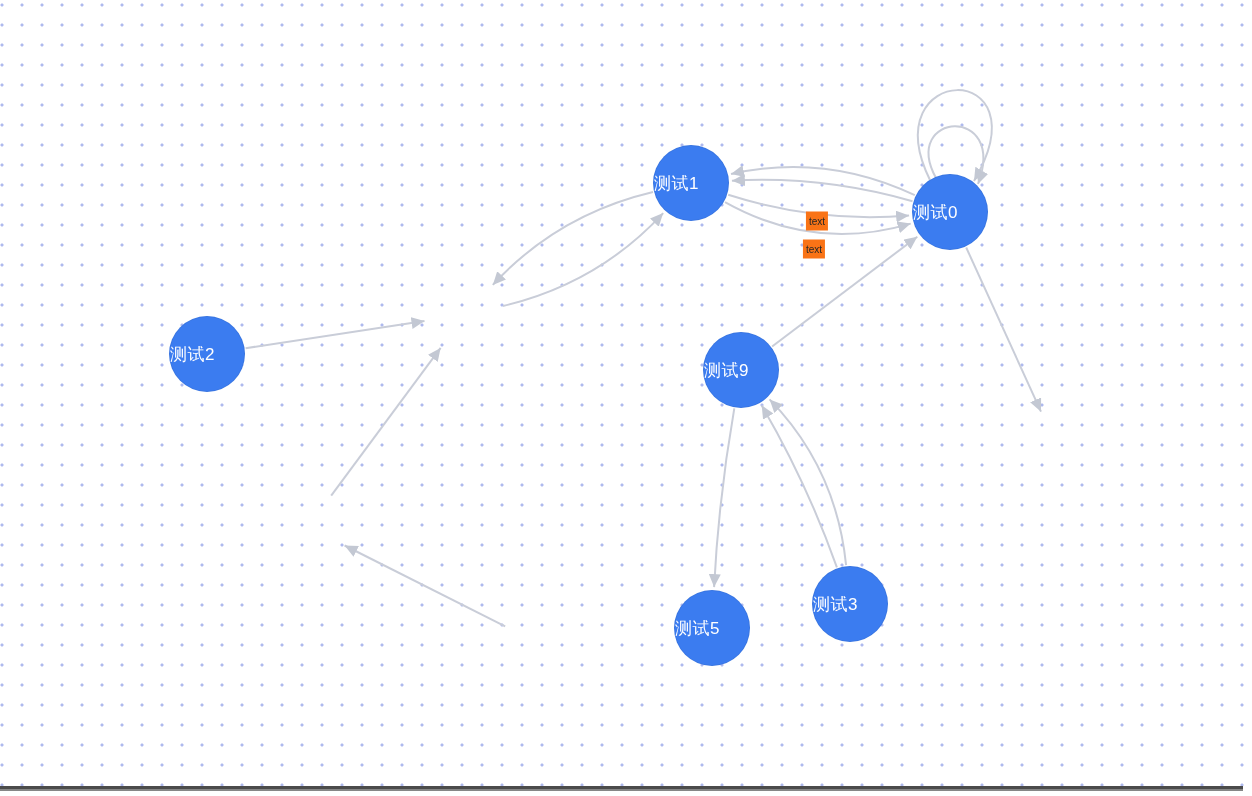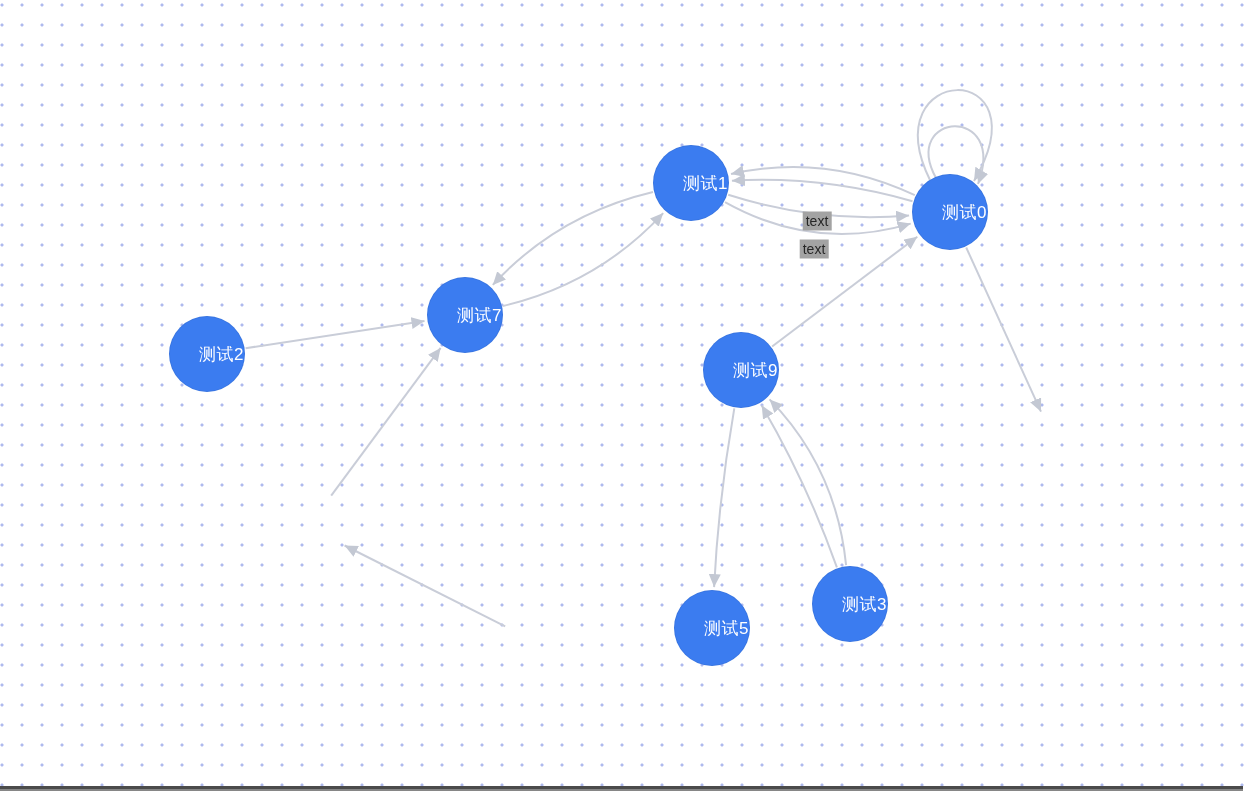--- a/index.html
+++ b/index.html
@@ -23,31 +23,31 @@
   svg.edges{position:absolute; left:0; top:0;}
   svg.edges path.edge{
     fill:none; stroke:var(--edge); stroke-width:2px;
   }
   #arrowhead-shape{fill:var(--arrow);}
   .nodes, .labels{position:absolute; inset:0; pointer-events:none;}
   .node{
     position:absolute; width:76px; height:76px; border-radius:50%;
     background:var(--node-fill);
     border:1px solid rgba(0,0,0,0.06);
-    display:flex; align-items:center; justify-content:flex-end;
+    display:flex; align-items:center; justify-content:flex-start;
     cursor:grab; pointer-events:auto;
   }
   .node span{
     color:var(--node-text); font-size:17px; letter-spacing:0.5px;
     user-select:none; white-space:nowrap;
   }
   .edge-label{
     position:absolute; transform:translate(-50%,-50%);
-    background:#a3a3a3; padding:0 3px;
-    font-size:14px; line-height:19px; color:var(--label-text);
+    background:#f97316; padding:0 3px;
+    font-size:10px; line-height:19px; color:var(--label-text);
     pointer-events:auto; white-space:nowrap;
   }
   .hscroll-thumb{
     position:absolute; left:0; bottom:5px; width:1243px; height:5px;
     background:linear-gradient(180deg, var(--sb-dark) 0 60%, var(--sb-light) 60% 100%);
   }
 </style>
 </head>
 <body>
 
@@ -91,22 +91,19 @@
       </div>
       <div class="node" style="left: 169px; top: 316px;">
         <span>测试2</span>
       </div>
       <div class="node" style="left: 812px; top: 566px;">
         <span>测试3</span>
       </div>
       <div class="node" style="left: 674px; top: 590px;">
         <span>测试5</span>
       </div>
-      <div class="node" style="left: 427px; top: 277px;">
-        <span>测试7</span>
-      </div>
       <div class="node" style="left: 703px; top: 332px;">
         <span>测试9</span>
       </div>
     </div>
 
   <div class="hscroll-thumb"></div>
 </div>
 
 </body></html>

